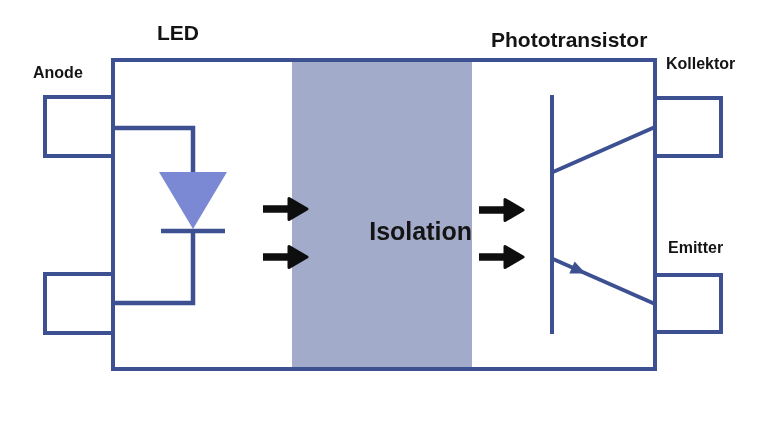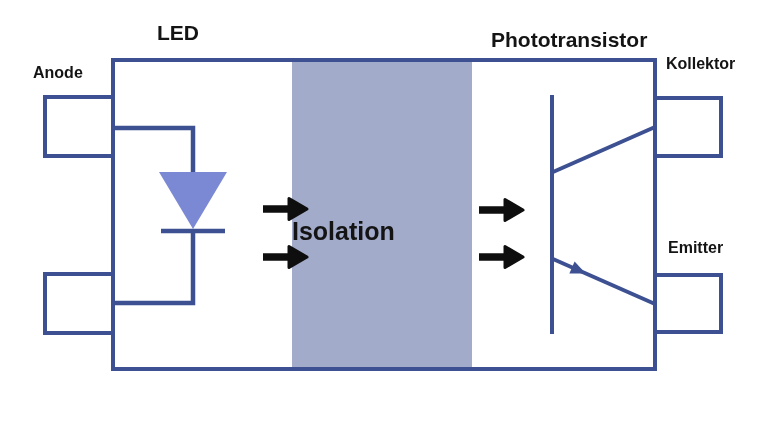--- a/index.html
+++ b/index.html
@@ -18,21 +18,21 @@
     line-height:1; color:var(--text);
   }
   .lbl-title{font-size:21px;}
   .lbl-pin{font-size:16px;}
   .iso-band{
     position:absolute; left:292px; top:60px; width:180px; height:309px;
     background:var(--band);
   }
   .iso-label{
     position:absolute; left:292px; top:219px; width:180px;
-    text-align:left; font-weight:700; font-size:25px; line-height:1;
+    text-align:right; font-weight:700; font-size:25px; line-height:1;
     color:var(--text);
   }
   .main-box{
     position:absolute; left:111px; top:58px; width:546px; height:313px;
     border:4px solid var(--line); box-sizing:border-box; background:transparent;
   }
   .pin{
     position:absolute; border:4px solid var(--line); box-sizing:border-box;
     background:var(--bg);
   }

